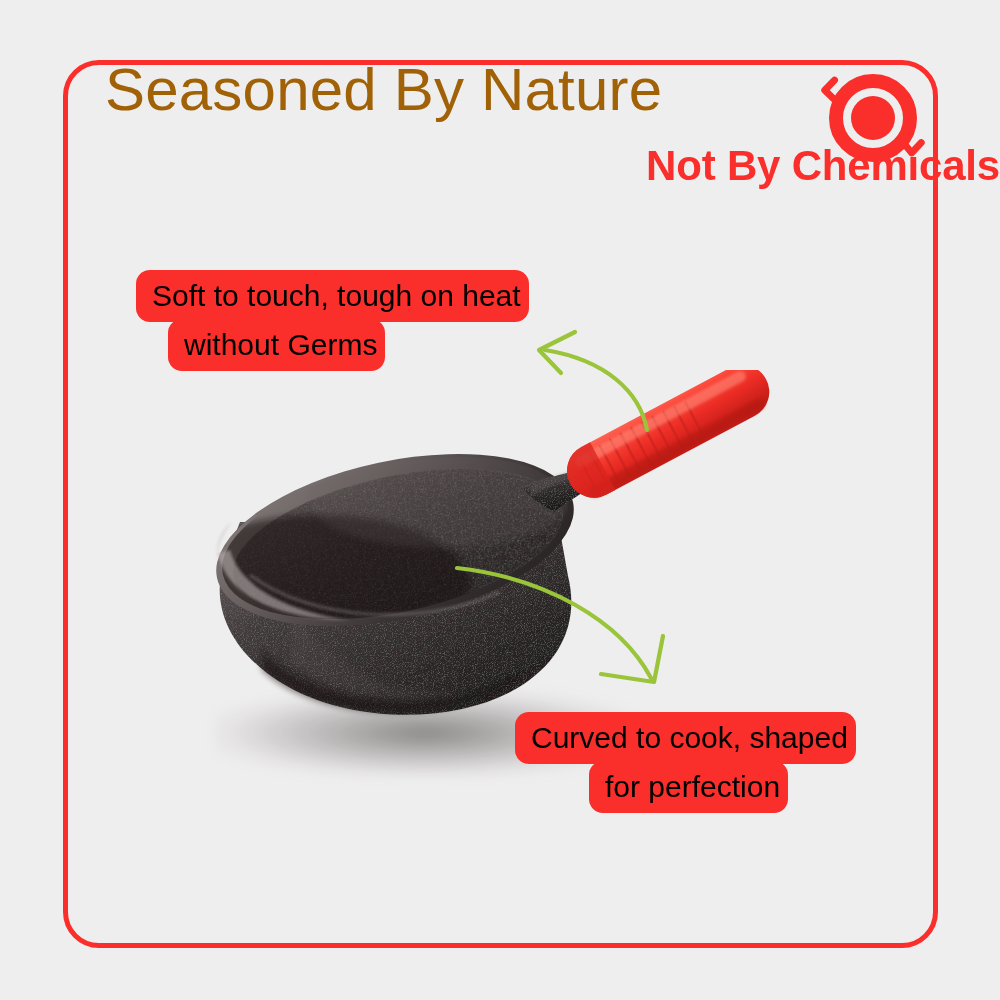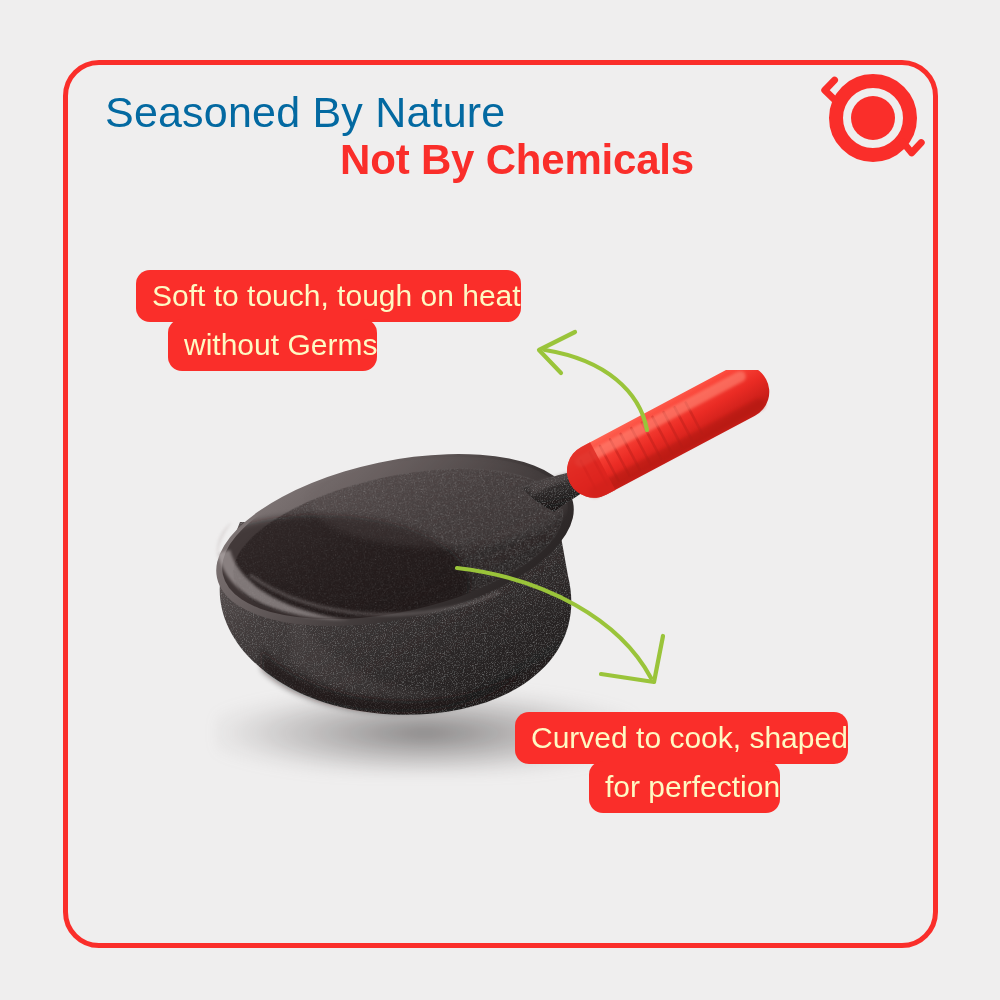--- a/index.html
+++ b/index.html
@@ -14,41 +14,41 @@
 
   
   .frame{
     position:absolute;left:63px;top:60px;width:875px;height:888px;
     border:5px solid #fa2e2a;border-radius:36px;box-sizing:border-box;
     pointer-events:none;
   }
 
   
   .title{
-    position:absolute;left:105px;top:84px;
-    font-size:43px;line-height:56px;font-weight:300;letter-spacing:.2px;
-    color:#0369a1;white-space:nowrap;
+    position:absolute;left:105px;top:62px;
+    font-size:60px;line-height:56px;font-weight:300;letter-spacing:.2px;
+    color:#a16207;white-space:nowrap;
   }
   .subtitle{
-    position:absolute;left:0;top:136px;width:1000px;
-    text-align:center;padding-left:34px;box-sizing:border-box;
+    position:absolute;left:0;top:142px;width:1000px;
+    text-align:right;padding-left:34px;box-sizing:border-box;
     font-size:42px;font-weight:bold;letter-spacing:-.2px;
     color:#fa2e2a;white-space:nowrap;
   }
 
   
   .logo{position:absolute;left:818px;top:62px;width:110px;height:110px;}
 
   
   .callout{position:absolute;}
   .callout .cline{
-    display:block;background:#fa2e2a;color:#fef9c3;
+    display:block;background:#fa2e2a;color:#000000;
     font-size:30px;line-height:30px;font-weight:400;
     border-radius:14px;white-space:nowrap;
-    padding:11px 0 11px 16px;
+    padding:11px 8px 11px 16px;
     width:max-content;
   }
   .callout.c1{left:136px;top:270px;}
   .callout.c1 .cline:nth-child(1){margin-left:0px;}
   .callout.c1 .cline:nth-child(2){margin-left:32px;margin-top:-3px;}
   .callout.c1 .cline:nth-child(3){margin-left:68px;margin-top:-3px;text-align:right;}
 
   .callout.c2{left:515px;top:712px;text-align:center;}
   .callout.c2 .cline:nth-child(1){margin-left:0px;}
   .callout.c2 .cline:nth-child(2){margin-left:74px;margin-top:-3px;}

